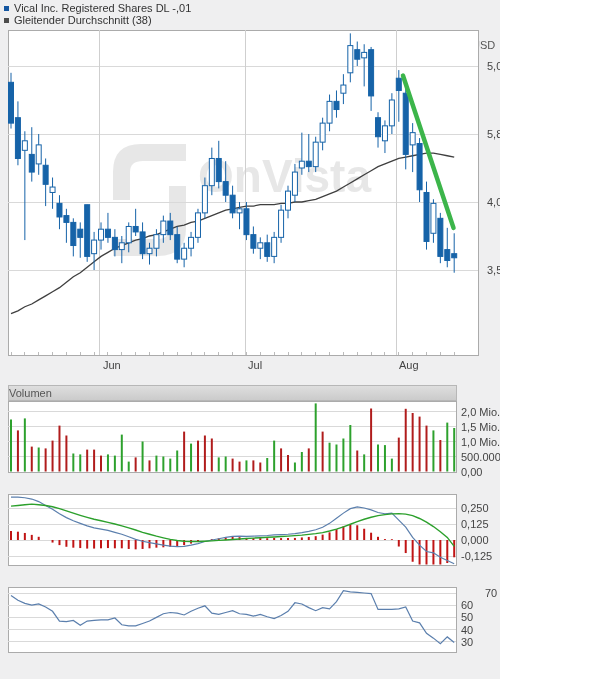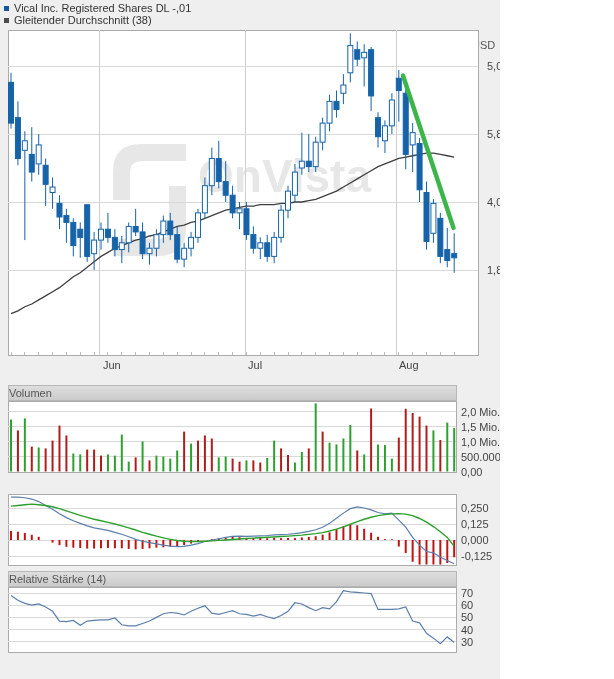--- a/index.html
+++ b/index.html
@@ -354,40 +354,37 @@
       <line x1="8" y1="605.2" x2="456" y2="605.2" stroke="#d9d9d9" shape-rendering="crispEdges"></line>
       <line x1="8" y1="617.4" x2="456" y2="617.4" stroke="#d9d9d9" shape-rendering="crispEdges"></line>
       <line x1="8" y1="629.6" x2="456" y2="629.6" stroke="#d9d9d9" shape-rendering="crispEdges"></line>
       <line x1="8" y1="641.8" x2="456" y2="641.8" stroke="#d9d9d9" shape-rendering="crispEdges"></line>
       <polyline points="11,595.44 17.925,600.32 24.85,603.37 31.775,605.2 38.7,603.98 45.625,607.03 52.55,611.3 59.475,621.06 66.4,621.67 73.32499999999999,620.45 80.25,625.33 87.175,621.06 94.1,620.45 101.02499999999999,619.84 107.95,619.84 114.875,618.01 121.8,624.72 128.725,625.94 135.64999999999998,625.94 142.575,623.5 149.5,621.06 156.42499999999998,617.4 163.35,613.74 170.275,612.52 177.2,613.13 184.125,614.96 191.04999999999998,611.3 197.975,608.25 204.9,605.81 211.825,613.13 218.75,614.35 225.67499999999998,612.52 232.6,610.69 239.525,613.74 246.45,614.35 253.375,616.18 260.29999999999995,614.35 267.22499999999997,616.79 274.15,618.62 281.075,615.57 288,611.3 294.925,602.76 301.84999999999997,603.98 308.775,607.64 315.7,610.69 322.625,607.64 329.55,608.86 336.47499999999997,601.54 343.4,590.56 350.325,591.78 357.25,592.39 364.175,593 371.09999999999997,593.61 378.025,609.47 384.95,609.47 391.875,609.47 398.8,608.86 405.72499999999997,607.03 412.65,621.06 419.575,622.89 426.5,633.26 433.425,638.14 440.34999999999997,643.63 447.275,636.92 454.2,642.41" fill="none" stroke="#5b7fad" stroke-width="1.2"></polyline>
     </svg>
 
   <div class="panel-header" style="top:385px;">
     <span>Volumen</span>
   </div>
-  <div class="panel-header" style="top:571px;">
-    <span>Relative Stärke (14)</span>
-  </div>
 
   <div id="labels">
       <div class="lbl" style="left: 487px; top: 66px;">5,0</div>
       <div class="lbl" style="left: 487px; top: 134px;">5,8</div>
       <div class="lbl" style="left: 487px; top: 202px;">4,0</div>
-      <div class="lbl" style="left: 487px; top: 270px;">1,8</div>
+      <div class="lbl" style="left: 487px; top: 270px;">3,5</div>
       <div class="lbl" style="left: 102.986px; top: 365px;">Jun</div>
       <div class="lbl" style="left: 248.065px; top: 365px;">Jul</div>
       <div class="lbl" style="left: 399.03px; top: 365px;">Aug</div>
       <div class="lbl" style="left: 461px; top: 411.5px;">2,0 Mio.</div>
       <div class="lbl" style="left: 461px; top: 426.5px;">1,5 Mio.</div>
       <div class="lbl" style="left: 461px; top: 441.5px;">1,0 Mio.</div>
       <div class="lbl" style="left: 461px; top: 456.5px;">500.000</div>
       <div class="lbl" style="left: 461px; top: 471.5px;">0,00</div>
       <div class="lbl" style="left: 461px; top: 508px;">0,250</div>
       <div class="lbl" style="left: 461px; top: 524px; text-align: right;">0,125</div>
       <div class="lbl" style="left: 461px; top: 540px;">0,000</div>
       <div class="lbl" style="left: 461px; top: 556px;">-0,125</div>
-      <div class="lbl" style="left: 461px; top: 593px;">70</div>
+      <div class="lbl" style="left: 485px; top: 593px;">70</div>
       <div class="lbl" style="left: 461px; top: 605.2px;">60</div>
       <div class="lbl" style="left: 461px; top: 617.4px;">50</div>
       <div class="lbl" style="left: 461px; top: 629.6px;">40</div>
       <div class="lbl" style="left: 461px; top: 641.8px;">30</div>
     </div>
 </div>
 
 </body></html>

